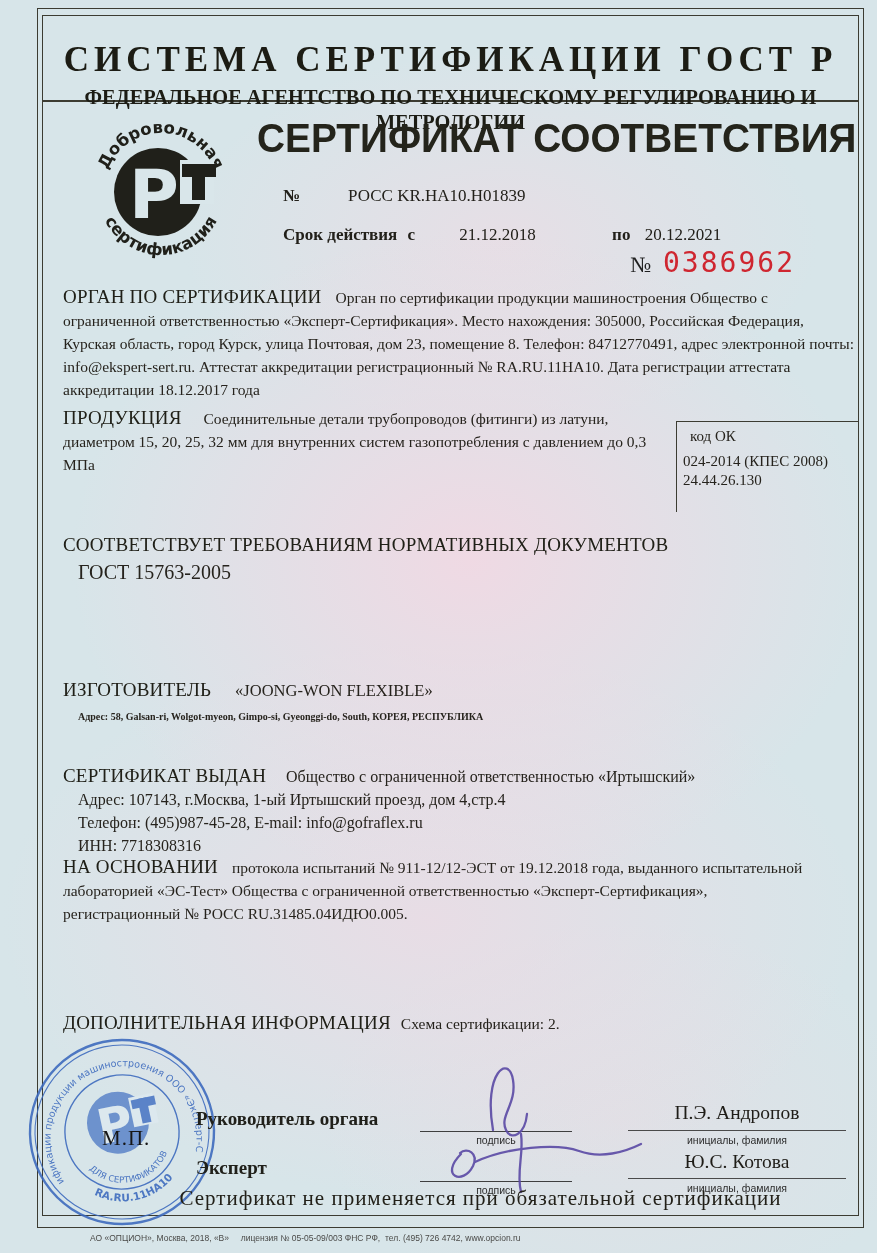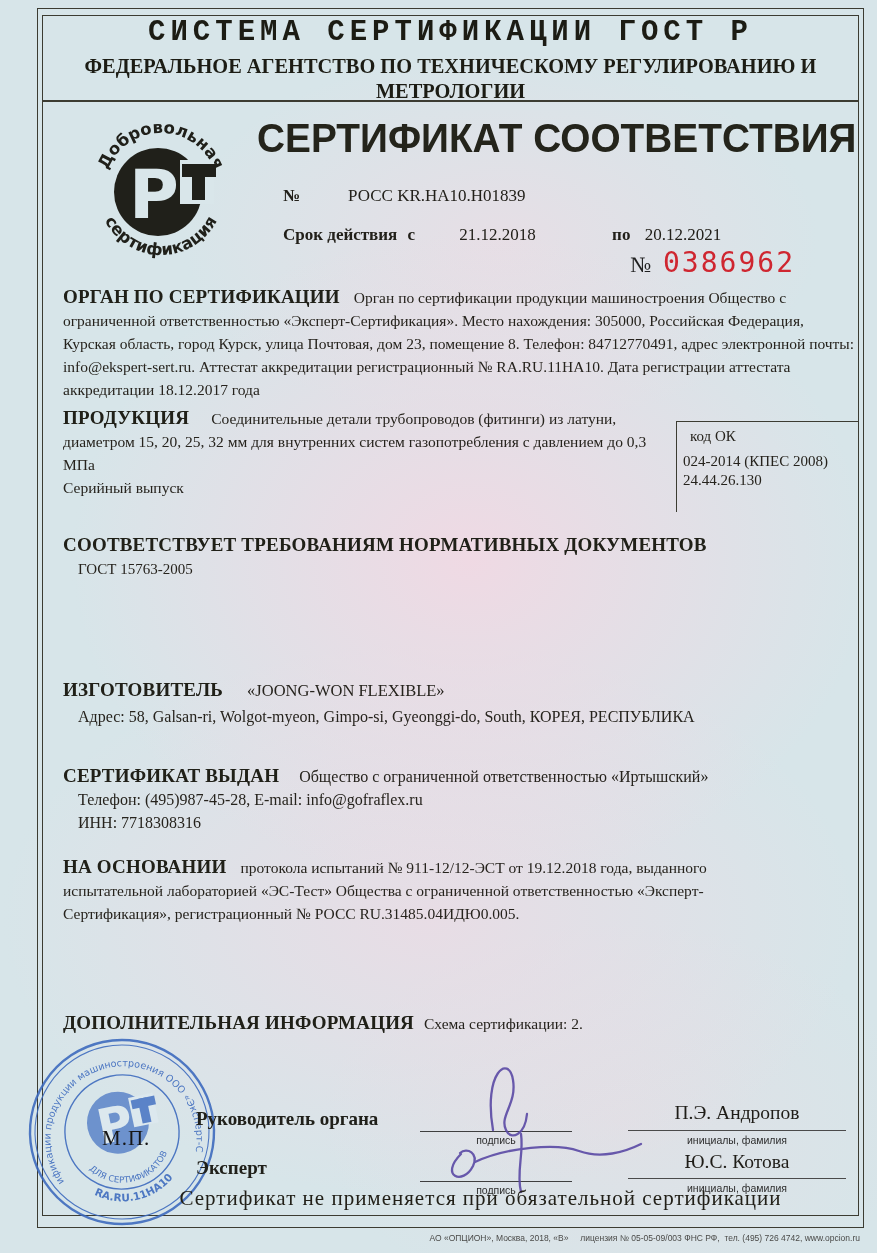--- a/index.html
+++ b/index.html
@@ -9,44 +9,44 @@
     background-image:
       radial-gradient(ellipse 400px 330px at 470px 560px, rgba(246,214,226,0.78), rgba(246,214,226,0) 100%),
       radial-gradient(ellipse 430px 280px at 430px 920px, rgba(246,214,226,0.55), rgba(246,214,226,0) 100%),
       radial-gradient(ellipse 320px 190px at 500px 240px, rgba(246,216,226,0.5), rgba(246,216,226,0) 100%),
       radial-gradient(ellipse 300px 200px at 620px 1120px, rgba(240,216,224,0.35), rgba(240,216,224,0) 100%);
     color:#26231d;}
   .abs{position:absolute;}
   .outer-frame{position:absolute;left:37px;top:8px;width:825px;height:1218px;border:1.6px solid #3c3c32;}
   .inner-frame{position:absolute;left:4px;top:6px;right:4px;bottom:11px;border:1.6px solid #3c3c32;}
   .header-box{position:absolute;left:0;top:0;right:0;height:84px;border-bottom:2px solid #3c3c32;text-align:center;}
-  .sys-title{margin-top:0;font-size:29px;font-weight:bold;letter-spacing:5px;color:#1c1c14;font-family:Liberation Mono, monospace;}
+  .sys-title{margin-top:24px;font-size:35px;font-weight:bold;letter-spacing:5px;color:#1c1c14;}
   .agency-title{margin-top:5px;font-size:21px;font-weight:bold;color:#1c1c14;transform:scaleX(0.97);transform-origin:center;}
   .cert-title{left:248px;top:116px;width:605px;text-align:center;font-family:"Liberation Sans",sans-serif;
     font-size:40px;font-weight:bold;color:#24241b;transform:scaleX(0.97);transform-origin:center;white-space:nowrap;}
   .numrow{left:283px;top:186px;font-size:17px;color:#22201a;}
   .numrow .no{font-weight:bold;margin-right:48px;}
   .validrow{left:283px;top:225px;font-size:17px;color:#22201a;white-space:nowrap;}
   .validrow b{font-weight:bold;}
   .blank-num{left:630px;top:246px;width:226px;display:flex;align-items:baseline;}
   .blank-num .bsign{font-size:22px;color:#1f1f1f;}
   .blank-num .bdigits{font-family:"DejaVu Sans Mono",monospace;font-size:28px;letter-spacing:2px;color:#cf2630;margin-left:12px;}
   .section{font-size:15.5px;line-height:23px;color:#26231d;}
-  .shead{font-size:19px;font-weight:bold;color:#202018;letter-spacing:0.2px;margin-right:14px;}
+  .shead{font-size:19px;font-weight:normal;color:#202018;letter-spacing:0.2px;margin-right:14px;}
   .corner-box{border-top:1.6px solid #3c3c32;border-left:1.6px solid #3c3c32;font-size:15px;color:#26231d;}
   .corner-box .clabel{display:block;padding:6px 0 0 13px;}
   .corner-box .cvals{display:block;padding:7px 0 0 6px;line-height:19px;}
   .indent{padding-left:15px;}
   .role{font-size:19px;font-weight:bold;color:#20201a;white-space:nowrap;}
   .sigline{border-bottom:1.3px solid #3f3f3f;}
   .cap{position:absolute;left:0;right:0;text-align:center;font-size:10.5px;color:#2e2e2e;font-family:"Liberation Sans",sans-serif;}
   .namebox{text-align:center;font-size:19.5px;color:#1f1d18;border-bottom:1.3px solid #4a4a4a;white-space:nowrap;}
   .mp{font-size:21px;letter-spacing:1px;color:#161616;}
   .bottom-note{left:150px;right:66px;top:1186px;text-align:center;font-size:21px;letter-spacing:1px;color:#222018;}
-  .print-footer{left:90px;top:1233px;width:770px;text-align:right;font-family:"Liberation Sans",sans-serif;
+  .print-footer{left:90px;top:1233px;width:770px;text-align:left;font-family:"Liberation Sans",sans-serif;
     font-size:8.5px;color:#4a4a48;white-space:pre;}
   svg text{font-family:"DejaVu Sans",sans-serif;}
 </style>
 </head>
 <body>
 
 <div class="page">
 
   <div class="outer-frame">
     <div class="inner-frame">
@@ -95,42 +95,42 @@
     <span class="bsign">№</span>
     <span class="bdigits">0386962</span>
   </div>
 
   <div class="abs section" style="left:63px;top:285px;width:792px;">
     <span class="shead">ОРГАН ПО СЕРТИФИКАЦИИ</span><span>Орган по сертификации продукции машиностроения Общество с ограниченной ответственностью «Эксперт-Сертификация». Место нахождения: 305000, Российская Федерация, Курская область, город Курск, улица Почтовая, дом 23, помещение 8. Телефон: 84712770491, адрес электронной почты: info@ekspert-sert.ru. Аттестат аккредитации регистрационный № RA.RU.11НА10. Дата регистрации аттестата аккредитации 18.12.2017 года</span>
   </div>
 
   <div class="abs section" style="left:63px;top:406px;width:612px;">
     <span class="shead" style="margin-right:22px;">ПРОДУКЦИЯ</span><span>Соединительные детали трубопроводов (фитинги) из латуни, диаметром 15, 20, 25, 32 мм для внутренних систем газопотребления с давлением до 0,3 МПа</span>
-    <div>Серийный выпуск</div>
   </div>
 
   <div class="abs corner-box" style="left:676px;top:421px;width:181px;height:90px;">
     <span class="clabel">код ОК</span>
     <span class="cvals">
       <span>024-2014 (КПЕС 2008)</span><br>
       <span>24.44.26.130</span>
     </span>
   </div>
 
   <div class="abs shead" style="left:63px;top:534px;width:700px;">СООТВЕТСТВУЕТ ТРЕБОВАНИЯМ НОРМАТИВНЫХ ДОКУМЕНТОВ</div>
-  <div class="abs" style="left:78px;top:561px;font-size:15px;">ГОСТ 15763-2005</div>
+  <div class="abs" style="left:78px;top:561px;font-size:20px;">ГОСТ 15763-2005</div>
 
 
   <div class="abs section" style="left:63px;top:678px;width:780px;">
     <span class="shead" style="margin-right:24px;">ИЗГОТОВИТЕЛЬ</span><span style="font-size:16.5px;">«JOONG-WON FLEXIBLE»</span>
-    <div class="indent" style="font-size:16px;margin-top:3px;">Адрес: 58, Galsan-ri, Wolgot-myeon, Gimpo-si, Gyeonggi-do, South, КОРЕЯ, РЕСПУБЛИКА</div>
+    <div class="indent" style="font-size:10px;margin-top:3px;font-weight:bold;">Адрес: 58, Galsan-ri, Wolgot-myeon, Gimpo-si, Gyeonggi-do, South, КОРЕЯ, РЕСПУБЛИКА</div>
   </div>
 
   <div class="abs section" style="left:63px;top:764px;width:790px;">
     <span class="shead" style="margin-right:20px;">СЕРТИФИКАТ ВЫДАН</span><span style="font-size:16px;">Общество с ограниченной ответственностью  «Иртышский»</span>
+    <div class="indent" style="font-size:16px;">Адрес: 107143, г.Москва, 1-ый Иртышский проезд, дом 4,стр.4</div>
     <div class="indent" style="font-size:16px;">Телефон: (495)987-45-28, E-mail: info@gofraflex.ru</div>
     <div class="indent" style="font-size:16px;">ИНН: 7718308316</div>
   </div>
 
   <div class="abs section" style="left:63px;top:855px;width:745px;">
     <span class="shead">НА ОСНОВАНИИ</span><span>протокола испытаний № 911-12/12-ЭСТ от 19.12.2018 года, выданного испытательной лабораторией «ЭС-Тест» Общества с ограниченной ответственностью «Эксперт-Сертификация», регистрационный № РОСС RU.31485.04ИДЮ0.005.</span>
   </div>
 
   <div class="abs section" style="left:63px;top:1011px;width:700px;">
     <span class="shead" style="margin-right:10px;">ДОПОЛНИТЕЛЬНАЯ ИНФОРМАЦИЯ</span><span>Схема сертификации: 2.</span>

